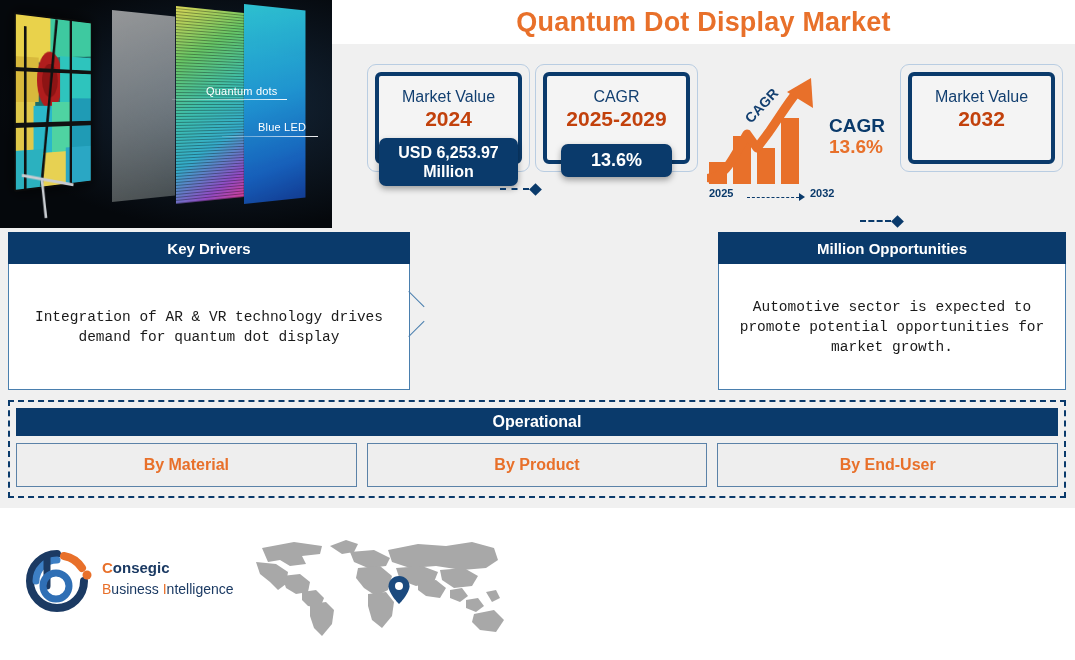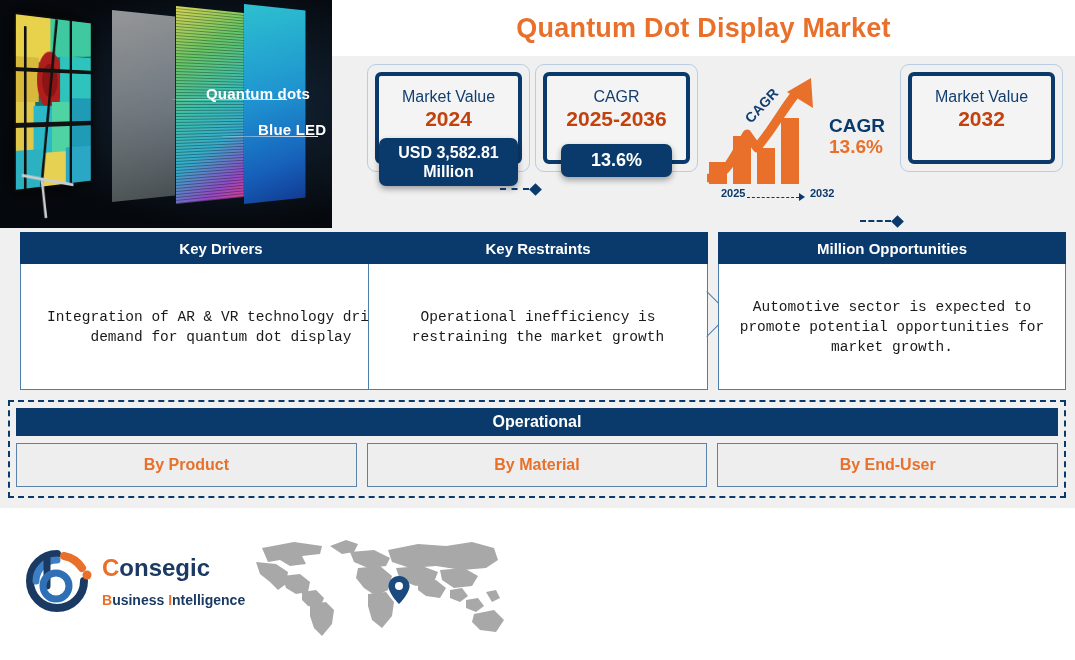--- a/index.html
+++ b/index.html
@@ -30,25 +30,25 @@
   .stand:after{left:28px;top:3px;width:3px;height:40px;transform:rotate(-7deg);}
   .layer{position:absolute;transform:perspective(420px) rotateY(24deg);transform-origin:left center;}
   .layer1{left:112px;top:10px;width:74px;height:192px;
      background:linear-gradient(160deg,rgba(235,235,235,.62),rgba(190,200,195,.34));}
   .layer2{left:176px;top:6px;width:80px;height:198px;
      background:linear-gradient(150deg,#e8e45a 0%,#6fd36a 24%,#3fc9b6 48%,#37b7d6 68%,#9a4fd0 88%,#e040a0 100%);
      opacity:.93;}
   .layer2 .grid{position:absolute;inset:0;background:repeating-linear-gradient(0deg,rgba(0,0,0,.34) 0 1px,transparent 1px 3px);}
   .layer3{left:244px;top:4px;width:72px;height:200px;
      background:linear-gradient(165deg,#2fcfe0 0%,#1f9ede 45%,#1666c8 80%,#123f9e 100%);opacity:.92;}
-  .hero-label{position:absolute;color:#ffffff;font-size:15px;letter-spacing:.2px;white-space:nowrap;font-weight:bold;}
+  .hero-label{position:absolute;color:#ffffff;font-size:11px;letter-spacing:.2px;white-space:nowrap;}
   .hero-rule{position:absolute;height:1px;background:linear-gradient(90deg,rgba(255,255,255,.15),rgba(255,255,255,.95));}
 
   
-  .title-wrap{position:absolute;left:332px;top:0;width:743px;height:56px;background:#ffffff;
+  .title-wrap{position:absolute;left:332px;top:0;width:743px;height:44px;background:#ffffff;
       display:flex;align-items:center;justify-content:center;}
   .title{color:#e8702a;font-size:27px;font-weight:bold;letter-spacing:.2px;}
 
   
   .stats{position:absolute;left:332px;top:56px;width:743px;height:172px;background:#f0f0f0;}
   .statbox{position:absolute;top:8px;height:108px;border:1px solid #b9cde2;border-radius:9px;
       background:#f0f0f0;box-sizing:border-box;padding-left:30px;}
   .statbox .inner{position:absolute;left:7px;top:7px;right:7px;bottom:7px;
       border:4px solid #0a3a6b;border-radius:6px;background:#f4f4f4;box-sizing:border-box;
       display:flex;flex-direction:column;align-items:center;justify-content:flex-start;padding-top:11px;}
@@ -67,34 +67,34 @@
   .dashlink .dia{width:9px;height:9px;background:#0a3a6b;transform:rotate(45deg);margin-left:2px;}
   #link-a{left:168px;top:128px;width:40px;}
   #link-b{left:528px;top:160px;width:42px;}
 
   
   .growth{position:absolute;left:375px;top:18px;width:190px;height:132px;}
   .cagr-txt{position:absolute;left:122px;top:42px;}
   .cagr-txt .c1{color:#0a3a6b;font-size:19px;font-weight:bold;line-height:20px;}
   .cagr-txt .c2{color:#e8702a;font-size:19px;font-weight:bold;line-height:22px;}
   .axis-lab{position:absolute;color:#0a3a6b;font-size:11px;font-weight:bold;top:113px;}
-  #ax-left{left:2px;margin-left:12px;}
+  #ax-left{left:2px;}
   #ax-right{left:103px;}
   .axis-arrow{position:absolute;left:40px;top:119px;width:58px;height:8px;display:flex;align-items:center;}
   .axis-arrow .aline{flex:1;height:0;border-top:1px dashed #0a3a6b;}
   .axis-arrow .ahead{width:0;height:0;border-left:6px solid #0a3a6b;border-top:4px solid transparent;border-bottom:4px solid transparent;}
 
   
   .drv{position:absolute;top:232px;height:158px;}
   .drv .head{height:32px;background:#0a3a6b;color:#ffffff;font-size:15px;font-weight:bold;
       display:flex;align-items:center;justify-content:center;}
   .drv .body{position:relative;height:126px;background:#ffffff;border:1px solid #4a7fae;border-top:none;
       box-sizing:border-box;display:flex;align-items:center;justify-content:center;padding:6px 14px;}
   .drv .body p{margin:0;color:#1a1a1a;font-size:14.5px;line-height:20px;text-align:center;font-family:Liberation Mono, monospace;}
-  #drv-1{left:8px;width:402px;margin-left:12px;}
+  #drv-1{left:8px;width:402px;}
   #drv-2{left:368px;width:340px;}
   #drv-3{left:718px;width:348px;}
   .chev{position:absolute;right:-20px;top:27px;width:20px;height:46px;}
   .chev:before,.chev:after{content:"";position:absolute;left:0;width:22px;height:1px;background:#4a7fae;}
   .chev:before{top:0;transform:rotate(45deg);transform-origin:left top;}
   .chev:after{bottom:0;transform:rotate(-45deg);transform-origin:left bottom;}
 
   
   .segwrap{position:absolute;left:8px;top:400px;width:1058px;height:98px;
       border:2px dashed #0a3a6b;box-sizing:border-box;background:#f0f0f0;padding:6px;}
@@ -104,23 +104,23 @@
   .seg-row{display:flex;gap:10px;margin-top:7px;}
   .seg-cell{flex:1;height:44px;background:#eeeeee;border:1px solid #5b82a8;box-sizing:border-box;
       display:flex;align-items:center;justify-content:center;
       color:#e8702a;font-size:16px;font-weight:bold;
       font-family:"Liberation Sans Narrow","Liberation Sans",sans-serif;}
 
   
   .footer{position:absolute;left:0;top:508px;width:1075px;height:152px;background:#ffffff;}
   .logo{position:absolute;left:16px;top:40px;width:232px;height:68px;}
   .logo-txt{position:absolute;left:86px;top:8px;}
-  .logo-txt .l1{font-size:24px;font-weight:bold;color:#1b3a63;line-height:24px;}
+  .logo-txt .l1{font-size:15px;font-weight:bold;color:#1b3a63;line-height:24px;}
   .logo-txt .l1 span{color:#e8702a;}
-  .logo-txt .l2{font-size:14px;font-weight:bold;color:#1b3a63;line-height:17px;margin-top:12px;}
+  .logo-txt .l2{font-size:14px;font-weight:normal;color:#1b3a63;line-height:17px;margin-top:1px;}
   .logo-txt .l2 span{color:#e8702a;}
   .worldmap{position:absolute;left:250px;top:24px;width:260px;height:116px;}
 </style>
 </head>
 <body>
 
 <div class="page">
 
   <div class="hero">
     <div class="hero-bg"></div>
@@ -164,33 +164,33 @@
   <div class="title-wrap">
     <div class="title">Quantum Dot Display Market</div>
   </div>
 
   <div class="stats">
 
     <div class="statbox" id="box-2024">
       <div class="inner">
         <div class="s-label">Market Value</div>
         <div class="s-year">2024</div>
-        <div class="s-badge">USD 3,582.81 Million</div>
+        <div class="s-badge">USD 6,253.97 Million</div>
       </div>
     </div>
 
     <div class="dashlink" id="link-a">
       <div class="dline"></div>
       <div class="dia"></div>
     </div>
 
     <div class="statbox" id="box-cagr">
       <div class="inner">
         <div class="s-label">CAGR</div>
-        <div class="s-year">2025-2036</div>
+        <div class="s-year">2025-2029</div>
         <div class="s-badge">13.6%</div>
       </div>
     </div>
 
     <div class="growth">
       <svg width="190" height="132" viewBox="0 0 190 132">
         <rect x="2" y="88" width="18" height="22" fill="#e8702a"></rect>
         <rect x="26" y="62" width="18" height="48" fill="#e8702a"></rect>
         <rect x="50" y="74" width="18" height="36" fill="#e8702a"></rect>
         <rect x="74" y="44" width="18" height="66" fill="#e8702a"></rect>
@@ -224,40 +224,33 @@
   </div>
 
   <div class="drv" id="drv-1">
     <div class="head">Key Drivers</div>
     <div class="body">
       <p>Integration of AR &amp; VR technology drives demand for quantum dot display</p>
       <div class="chev"></div>
     </div>
   </div>
 
-  <div class="drv" id="drv-2">
-    <div class="head">Key Restraints</div>
-    <div class="body">
-      <p>Operational inefficiency is restraining the market growth</p>
-      <div class="chev"></div>
-    </div>
-  </div>
 
   <div class="drv" id="drv-3">
     <div class="head">Million Opportunities</div>
     <div class="body">
       <p>Automotive sector is expected to promote potential opportunities for market growth.</p>
     </div>
   </div>
 
   <div class="segwrap">
     <div class="seg-head">Operational</div>
     <div class="seg-row">
+      <div class="seg-cell">By Material</div>
       <div class="seg-cell">By Product</div>
-      <div class="seg-cell">By Material</div>
       <div class="seg-cell">By End-User</div>
     </div>
   </div>
 
   <div class="footer">
 
     <div class="logo">
       <svg width="82" height="66" viewBox="0 0 82 66">
         <path d="M41 6 A27 27 0 1 0 68 33" stroke="#1b3a63" stroke-width="8" fill="none" stroke-linecap="round"></path>
         <path d="M20 33 A21 21 0 0 1 41 12" stroke="#3d7fc4" stroke-width="7" fill="none" stroke-linecap="round"></path>

